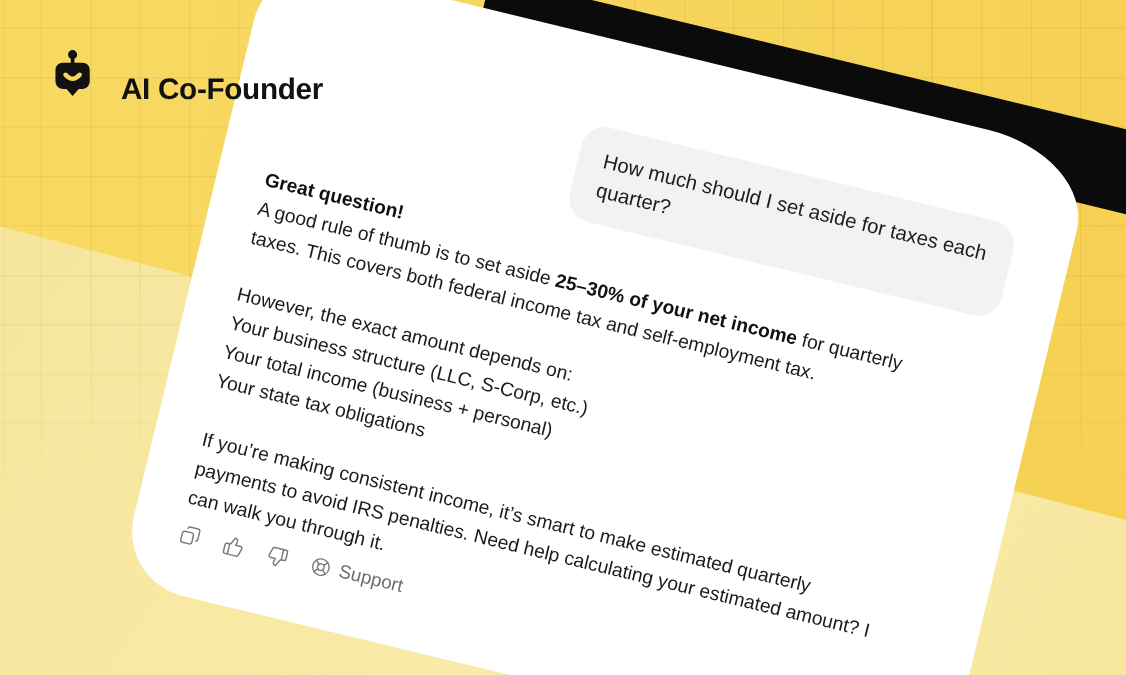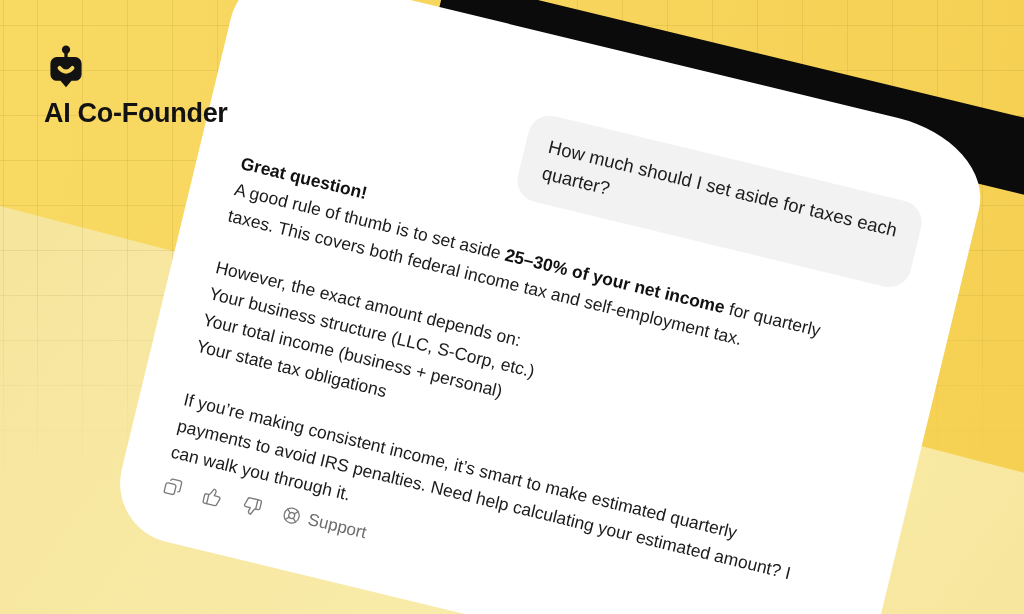--- a/index.html
+++ b/index.html
@@ -45,21 +45,21 @@
   .ai-intro{margin-top:18px;font-weight:bold;color:#111;}
   .ai-rule{white-space:pre-line;}
   .ai-rule b{color:#111;}
   .ai-factors{margin-top:26px;white-space:pre-line;}
   .ai-closing{margin-top:28px;white-space:pre-line;}
   .actions{margin-top:10px;display:flex;align-items:center;gap:22px;color:#7a7a7a;}
   .action-btn{display:flex;align-items:center;gap:8px;color:#7a7a7a;cursor:pointer;background:none;border:none;padding:0;}
   .action-btn svg{display:block;}
   .support-label{font-size:17px;color:#6d6d6d;}
   
-  .brand{position:absolute;left:44px;top:44px;display:flex;align-items:flex-start;gap:2px;z-index:10;flex-direction:column;}
+  .brand{position:absolute;left:44px;top:44px;display:flex;align-items:flex-end;gap:22px;z-index:10;}
   .brand-name{font-size:27px;font-weight:bold;letter-spacing:-.3px;color:#121212;}
 </style>
 </head>
 <body>
 
 <div class="stage">
 
   <div class="pale-band"></div>
   <div class="grid-overlay"></div>
 

